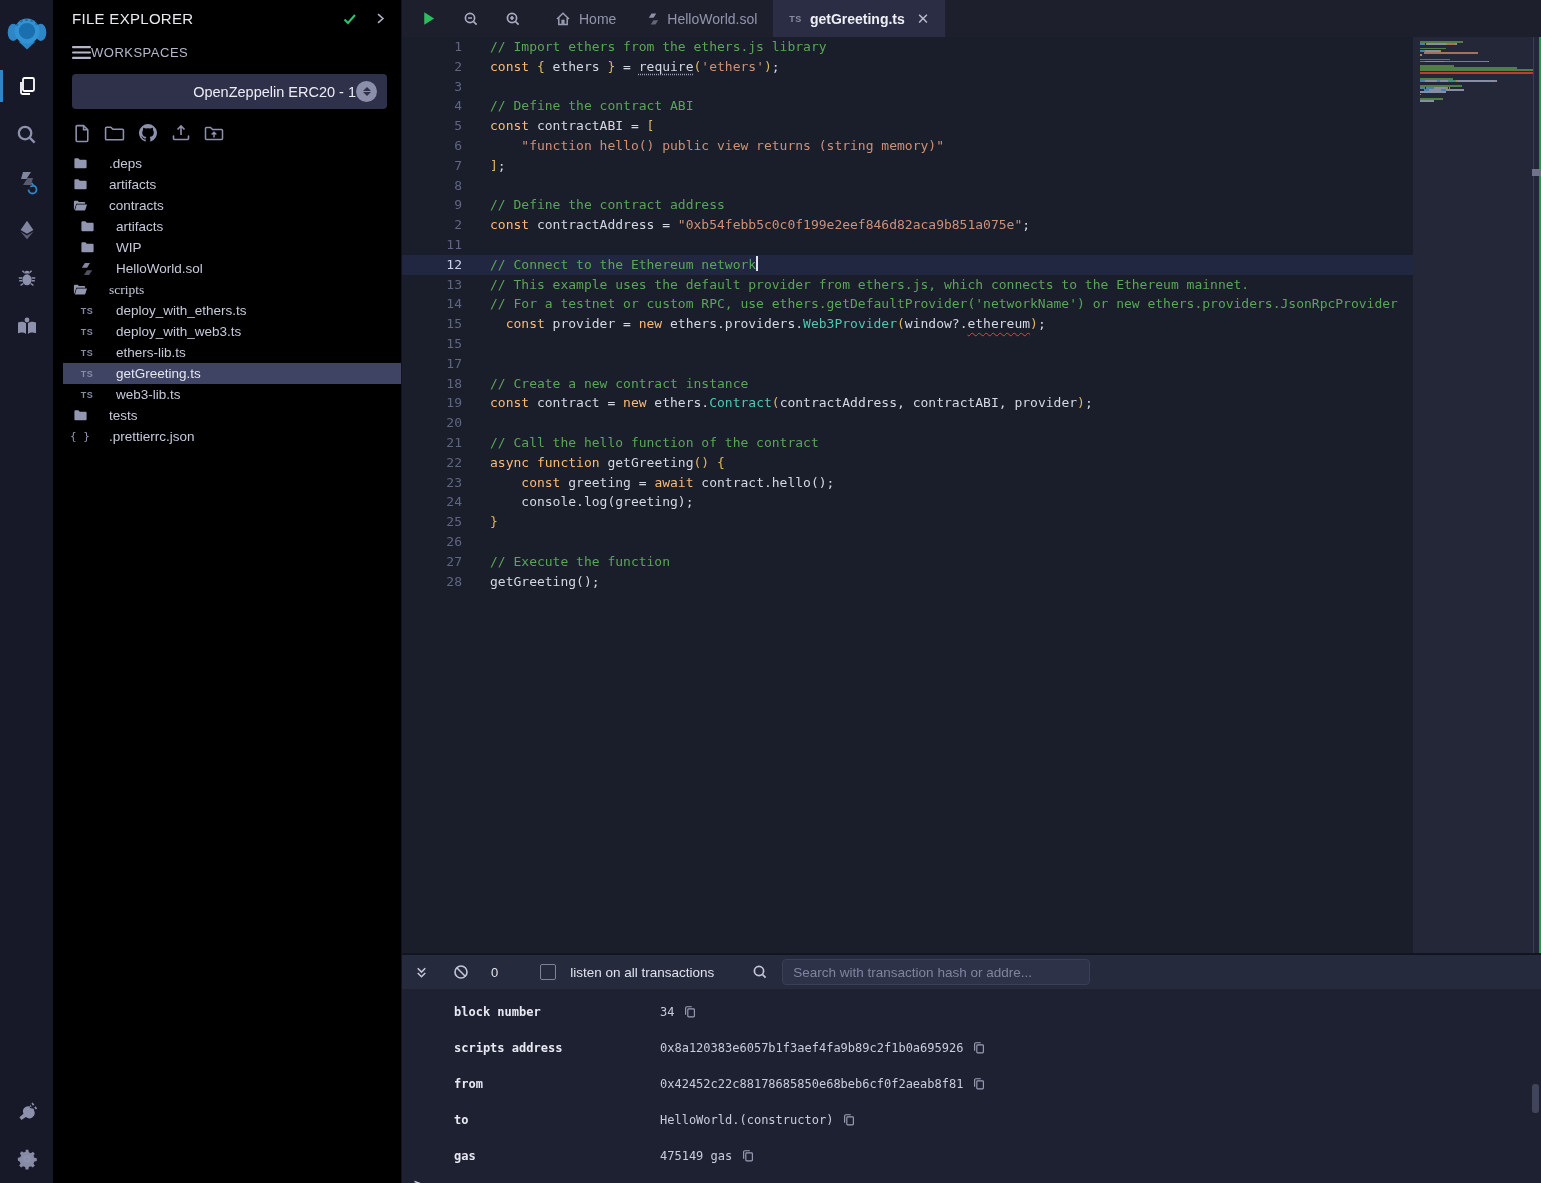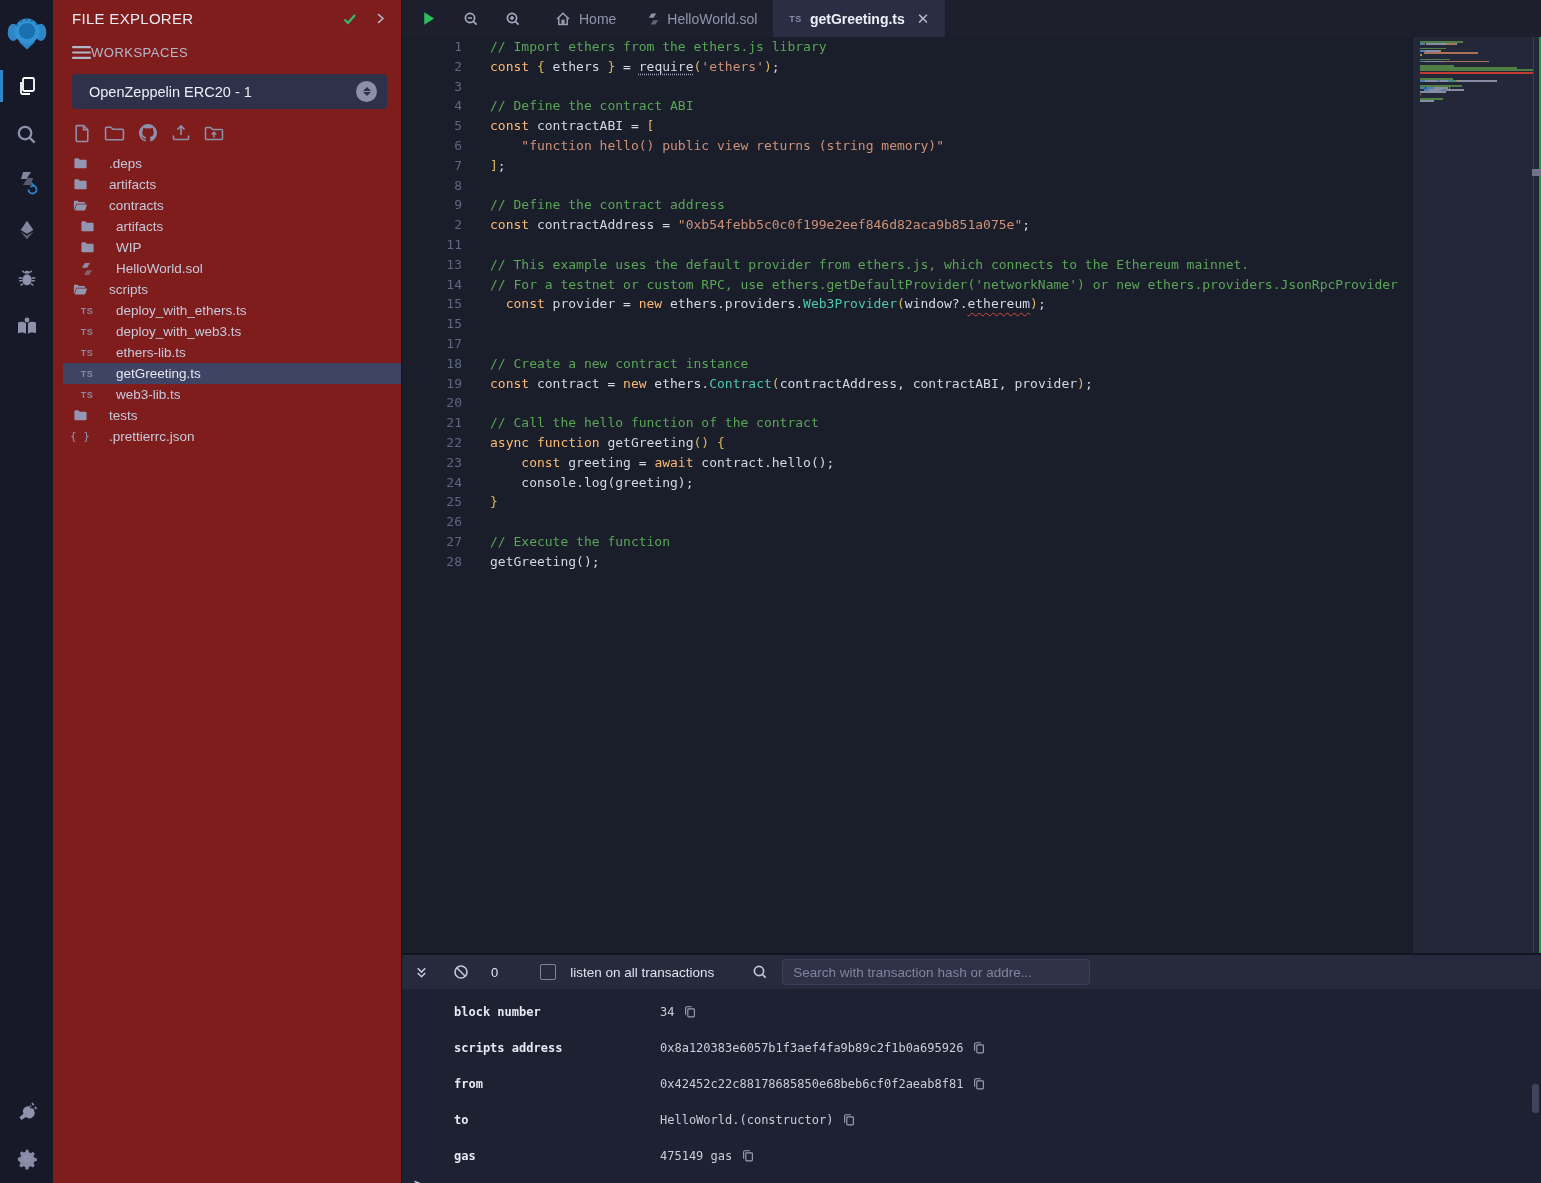--- a/index.html
+++ b/index.html
@@ -12,29 +12,29 @@
           flex-shrink:0; padding-top:8px; }
   .rail-item { width:53px; height:48px; display:flex; align-items:center; justify-content:center;
                color:#8d91ac; position:relative; cursor:pointer; }
   .rail-item.logo { height:54px; }
   .rail-item.active { color:#ffffff; }
   .rail-item.active::before { content:""; position:absolute; left:0; top:8px; bottom:8px; width:3px;
                               background:#2e86c6; }
   .rail-spacer { flex:1; }
 
   
-  .panel { width:349px; background:#7f1d1d; flex-shrink:0; border-right:1px solid #121421;
+  .panel { width:349px; background:#000000; flex-shrink:0; border-right:1px solid #121421;
            display:flex; flex-direction:column; color:#c8cada; }
   .panel-head { display:flex; align-items:center; padding:10px 14px 8px 19px; }
   .panel-title { font-size:15px; color:#e9eaf2; letter-spacing:.3px; flex:1; }
   .ws-row { display:flex; align-items:center; padding:10px 14px 6px 19px; }
   .ws-label { font-size:13px; color:#b4b7ca; letter-spacing:.5px; }
   .ws-select { margin:8px 14px 0 19px; height:35px; background:#2e3149; border-radius:4px;
                display:flex; align-items:center; padding:0 10px 0 17px; cursor:pointer; }
-  .ws-select .ws-name { flex:1; font-size:14.5px; color:#eceef5; }
+  .ws-select .ws-name { flex:1; font-size:14.5px; color:#eceef5;text-align:right; }
   .ws-badge { width:21px; height:21px; border-radius:50%; background:#8b8fa9; display:flex;
               flex-direction:column; align-items:center; justify-content:center; gap:1px; }
   .ws-badge i { width:0; height:0; border-left:4px solid transparent; border-right:4px solid transparent; }
   .ws-badge i.up { border-bottom:4px solid #2e3149; }
   .ws-badge i.down { border-top:4px solid #2e3149; }
   .ftool { display:flex; align-items:center; gap:13px; padding:14px 14px 8px 21px; color:#8d91ac; }
   .ftool .tbtn { cursor:pointer; display:flex; }
   .tree { flex:1; overflow:hidden; padding-top:2px; font-size:13.5px; }
   .tree-row { height:21px; display:flex; align-items:center; gap:21px; color:#c6c9da; cursor:pointer; }
   .tree-row .ticon { width:16px; display:flex; justify-content:center; color:#9296b0; flex-shrink:0; }
@@ -282,21 +282,21 @@
         </div>
         <div class="tree-row" style="padding-left: 26px;">
           <span class="ticon">
             <svg width="12" height="14" viewBox="0 0 14 16">
               <path fill="currentColor" opacity=".9" d="M4.5 1h6l-3.4 5.5H1z"></path>
               <path fill="currentColor" opacity=".55" d="M9.5 15h-6l3.4-5.5H13z"></path>
             </svg>
           </span>
           <span>HelloWorld.sol</span>
         </div>
-        <div class="tree-row" style="padding-left: 19px;">
+        <div class="tree-row" style="padding-left: 19px; font-family: Liberation Serif, serif;">
           <span class="ticon">
             <svg width="16" height="15" viewBox="0 0 16 16">
               <path fill="currentColor" d="M1.5 4c0-.6.4-1 1-1h3l1.3 1.3h5.7c.6 0 1 .4 1 1V6H4l-2 6.5h-.5z"></path>
               <path fill="currentColor" d="M4.4 7h11.1l-1.8 5.6c-.1.4-.5.7-1 .7H2.6z"></path>
             </svg>
           </span>
           <span>scripts</span>
         </div>
         <div class="tree-row" style="padding-left: 26px;">
           <span class="ticon">
@@ -401,20 +401,21 @@
           <div class="code-row"><span class="gutter">2</span><span class="codetext"><span class="tk-k">const</span><span class="tk-d"> </span><span class="tk-b">{</span><span class="tk-d"> ethers </span><span class="tk-b">}</span><span class="tk-d"> = </span><span class="tk-r">require</span><span class="tk-b">(</span><span class="tk-s">'ethers'</span><span class="tk-b">)</span><span class="tk-d">;</span></span></div>
           <div class="code-row"><span class="gutter">3</span><span class="codetext"></span></div>
           <div class="code-row"><span class="gutter">4</span><span class="codetext"><span class="tk-c">// Define the contract ABI</span></span></div>
           <div class="code-row"><span class="gutter">5</span><span class="codetext"><span class="tk-k">const</span><span class="tk-d"> contractABI = </span><span class="tk-b">[</span></span></div>
           <div class="code-row"><span class="gutter">6</span><span class="codetext"><span class="tk-d">    </span><span class="tk-s">"function hello() public view returns (string memory)"</span></span></div>
           <div class="code-row"><span class="gutter">7</span><span class="codetext"><span class="tk-b">]</span><span class="tk-d">;</span></span></div>
           <div class="code-row"><span class="gutter">8</span><span class="codetext"></span></div>
           <div class="code-row"><span class="gutter">9</span><span class="codetext"><span class="tk-c">// Define the contract address</span></span></div>
           <div class="code-row"><span class="gutter">2</span><span class="codetext"><span class="tk-k">const</span><span class="tk-d"> contractAddress = </span><span class="tk-s">"0xb54febb5c0c0f199e2eef846d82aca9b851a075e"</span><span class="tk-d">;</span></span></div>
           <div class="code-row"><span class="gutter">11</span><span class="codetext"></span></div>
+          <div class="code-row current"><span class="gutter">12</span><span class="codetext"><span class="tk-c">// Connect to the Ethereum network</span><span class="caret"></span></span></div>
           <div class="code-row"><span class="gutter">13</span><span class="codetext"><span class="tk-c">// This example uses the default provider from ethers.js, which connects to the Ethereum mainnet.</span></span></div>
           <div class="code-row"><span class="gutter">14</span><span class="codetext"><span class="tk-c">// For a testnet or custom RPC, use ethers.getDefaultProvider('networkName') or new ethers.providers.JsonRpcProvider</span></span></div>
           <div class="code-row"><span class="gutter">15</span><span class="codetext"><span class="tk-d">  </span><span class="tk-k">const</span><span class="tk-d"> provider = </span><span class="tk-k">new</span><span class="tk-d"> ethers.providers.</span><span class="tk-t">Web3Provider</span><span class="tk-b">(</span><span class="tk-d">window?.</span><span class="tk-e">ethereum</span><span class="tk-b">)</span><span class="tk-d">;</span></span></div>
           <div class="code-row"><span class="gutter">15</span><span class="codetext"></span></div>
           <div class="code-row"><span class="gutter">17</span><span class="codetext"></span></div>
           <div class="code-row"><span class="gutter">18</span><span class="codetext"><span class="tk-c">// Create a new contract instance</span></span></div>
           <div class="code-row"><span class="gutter">19</span><span class="codetext"><span class="tk-k">const</span><span class="tk-d"> contract = </span><span class="tk-k">new</span><span class="tk-d"> ethers.</span><span class="tk-t">Contract</span><span class="tk-b">(</span><span class="tk-d">contractAddress, contractABI, provider</span><span class="tk-b">)</span><span class="tk-d">;</span></span></div>
           <div class="code-row"><span class="gutter">20</span><span class="codetext"></span></div>
           <div class="code-row"><span class="gutter">21</span><span class="codetext"><span class="tk-c">// Call the hello function of the contract</span></span></div>
           <div class="code-row"><span class="gutter">22</span><span class="codetext"><span class="tk-k">async</span><span class="tk-d"> </span><span class="tk-k">function</span><span class="tk-d"> getGreeting</span><span class="tk-b">()</span><span class="tk-d"> </span><span class="tk-b">{</span></span></div>

